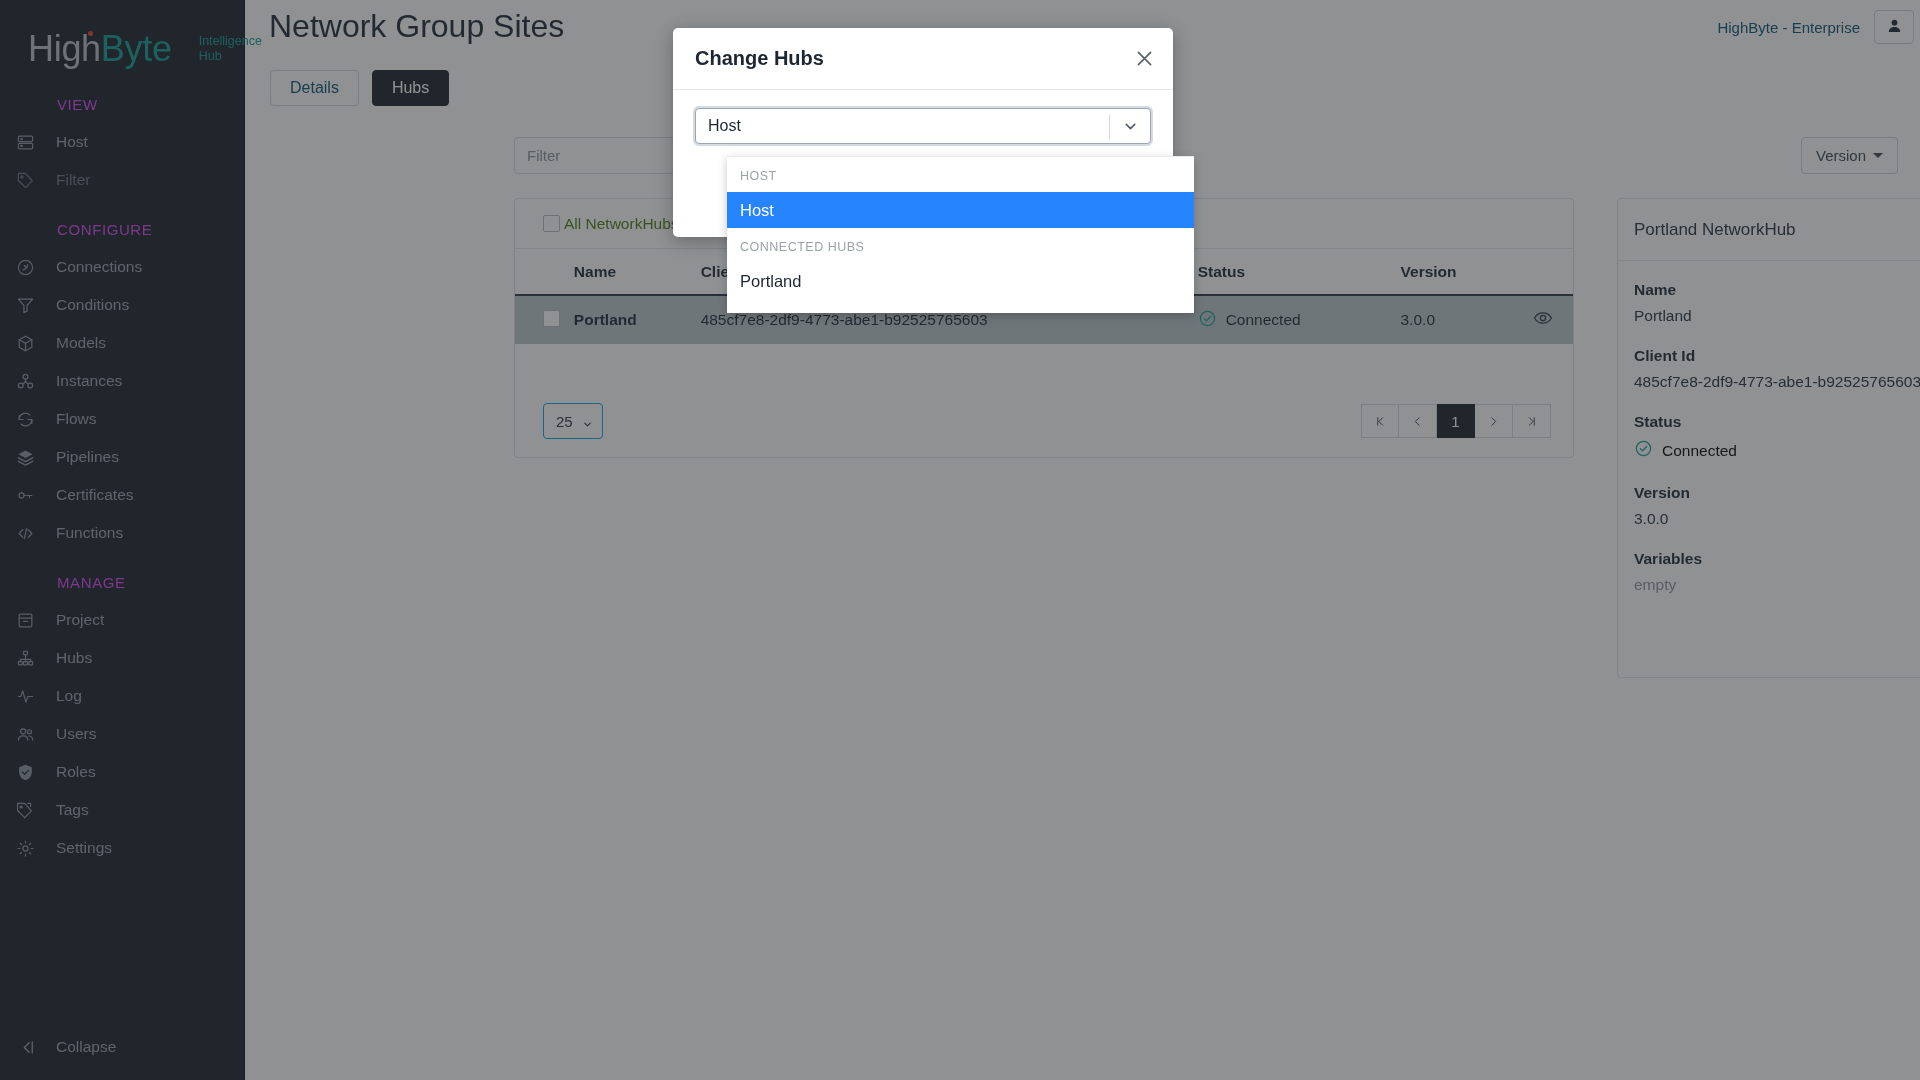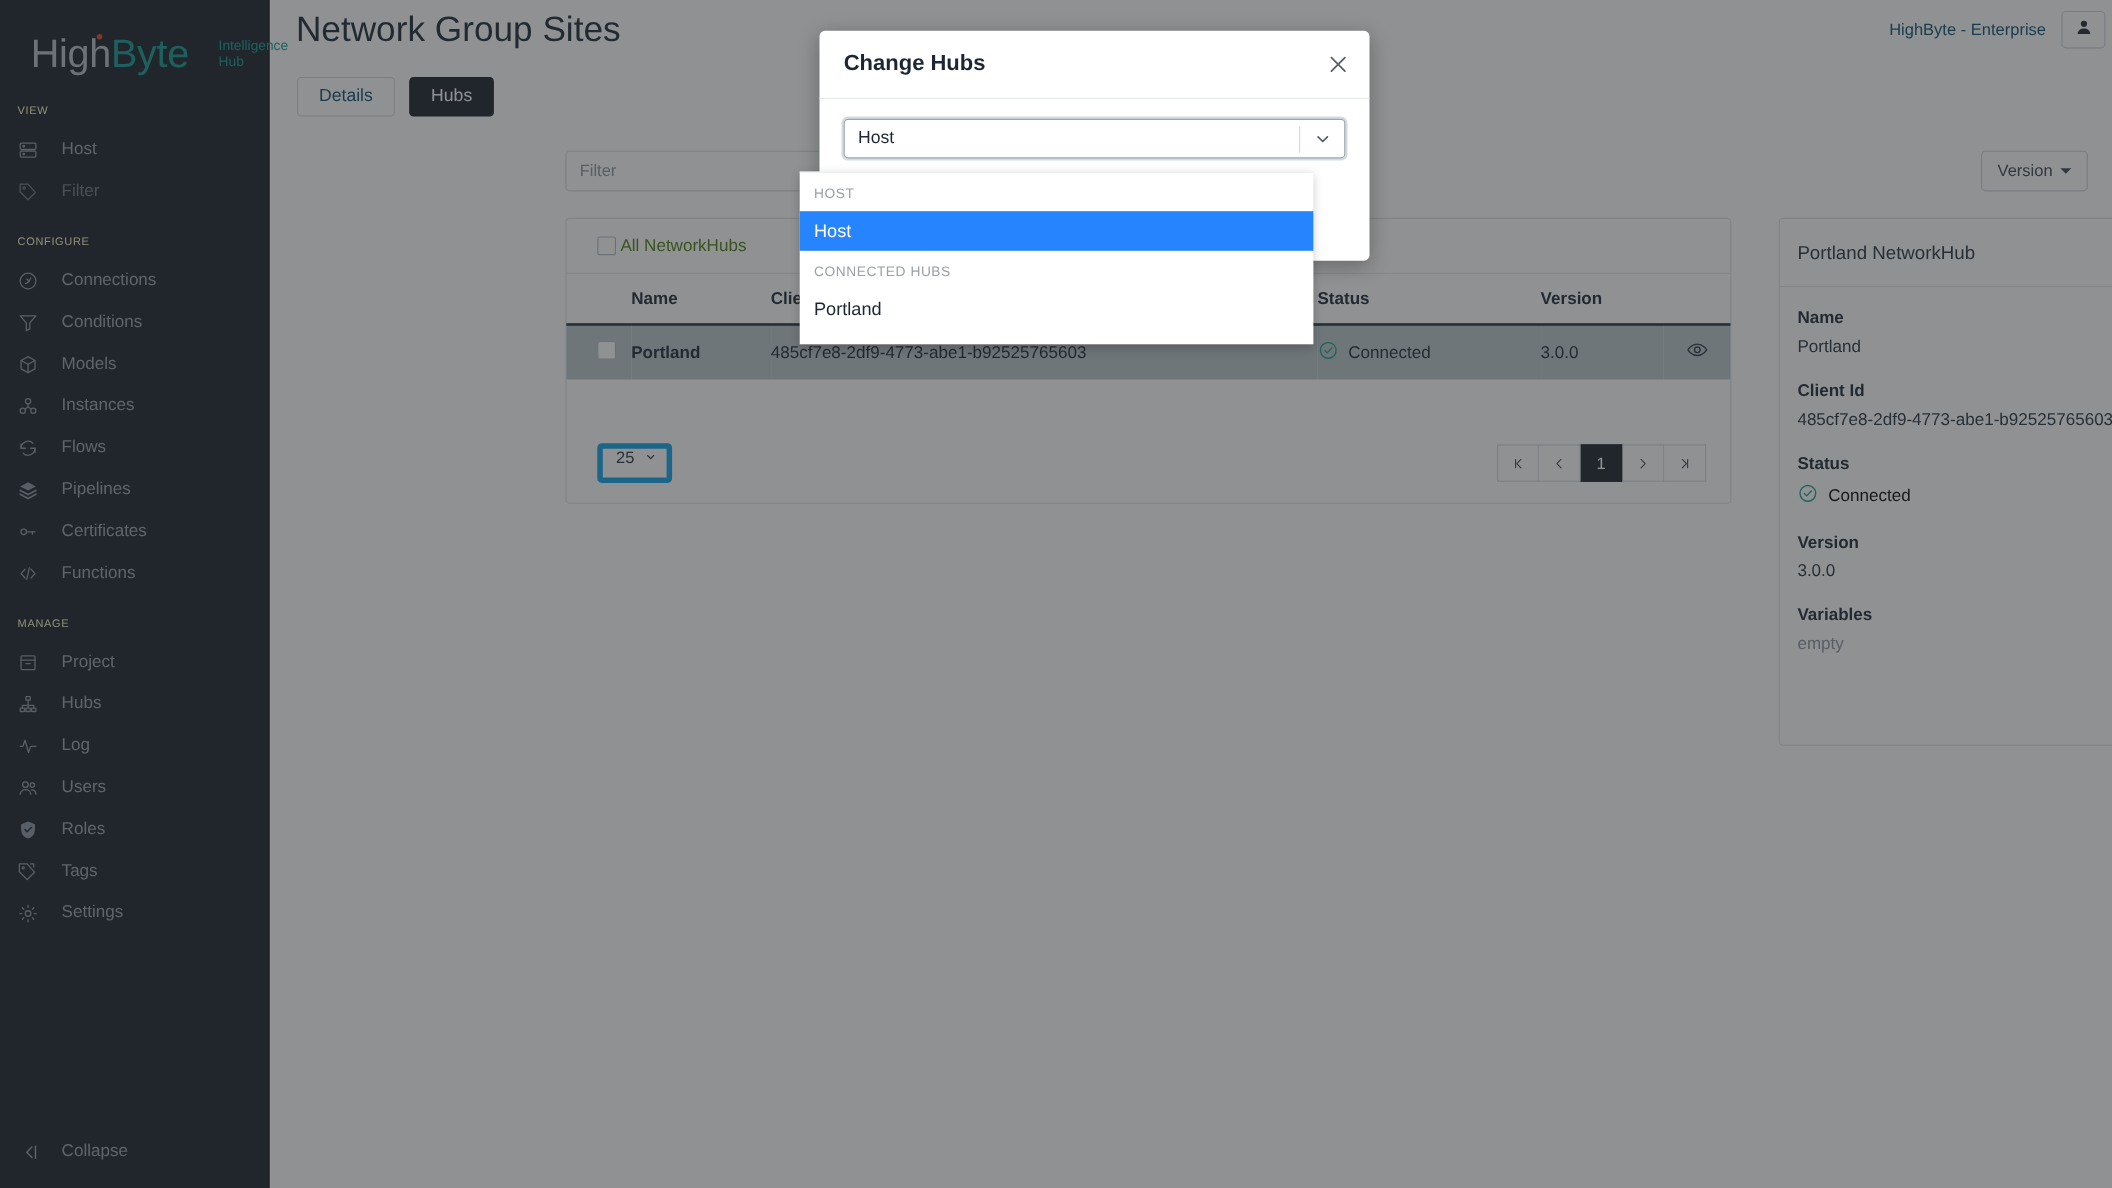--- a/index.html
+++ b/index.html
@@ -31,23 +31,24 @@
   .logo-high { color: #b8bec6; }
   .logo-byte { color: #0f9b8e; }
   .logo-dot {
     position: absolute; width: 5px; height: 5px; border-radius: 50%;
     background: #e8402a; top: 3px; left: 60px;
   }
   .logo-divider { width: 1px; height: 34px; background: #3b434e; margin: 0 14px 0 13px; }
   .logo-sub { font-size: 12.5px; line-height: 15px; color: #0f9b8e; }
 
   .nav-section {
-    font-size: 10px; letter-spacing: 0.6px;
-    color: #fef9c3; padding: 22px 0 10px 16px;
+    font-size: 15px; letter-spacing: 0.6px;
+    color: #d946ef; padding: 22px 0 10px 16px;
     text-transform: uppercase;
+    margin-left: 41px;
   }
   .nav-item {
     display: flex; align-items: center;
     height: 38px; padding-left: 16px;
     font-size: 15.5px; color: #9aa2ab;
     cursor: pointer;
   }
   .nav-item .ni-icon {
     width: 26px; height: 20px; margin-right: 14px;
     display: flex; align-items: center; justify-content: flex-start;
@@ -151,22 +152,22 @@
   td.c-name { color: #0c5070; font-weight: 700; }
   .status-cell { display: flex; align-items: center; gap: 9px; }
   .eye-btn { cursor: pointer; display: inline-flex; }
 
   .card-foot {
     position: absolute; left: 0; bottom: 0; width: 100%; height: 72px;
     display: flex; align-items: center; justify-content: space-between;
     padding: 0 22px 0 28px;
   }
   .page-size {
-    height: 36px; padding: 0 9px 0 12px; border: 5px solid #0ea5e9; border-radius: 4px;
-    background: #fff; display: flex; align-items: flex-start; gap: 9px;
+    height: 36px; padding: 0 9px 0 12px; border: 1px solid #0ea5e9; border-radius: 4px;
+    background: #fff; display: flex; align-items: center; gap: 9px;
     font-size: 15px; color: #2b3540; cursor: pointer;
   }
   .chev { width: 11px; height: 11px; }
   .pager { display: flex; }
   .pg-btn {
     width: 38px; height: 34px; border: 1px solid #d6dadd; border-left: none;
     display: flex; align-items: center; justify-content: center;
     background: #fff; color: #3b454f; font-size: 14px; cursor: pointer;
   }
   .pg-btn:first-child { border-left: 1px solid #d6dadd; }
@@ -187,21 +188,21 @@
   .d-label:first-child { margin-top: 0; }
   .d-value { font-size: 15.5px; color: #27323d; margin-top: 8px; }
   .d-value.muted { color: #8c949c; }
   .d-status { display: flex; align-items: center; gap: 9px; margin-top: 8px; font-size: 15.5px; }
 
   
   .overlay {
     position: absolute; inset: 0; background: rgba(40,44,48,0.52); z-index: 40;
   }
   .modal {
-    position: absolute; left: 745px; top: 28px;
+    position: absolute; left: 673px; top: 28px;
     width: 500px; height: 209px;
     background: #fff; border-radius: 5px;
     box-shadow: 0 4px 18px rgba(0,0,0,0.28);
     z-index: 50;
   }
   .modal-head {
     height: 62px; display: flex; align-items: center; justify-content: space-between;
     padding: 0 18px 0 22px; border-bottom: 1px solid #e4e8ea;
   }
   .modal-title { font-size: 20px; font-weight: 700; color: #1c2733; }

